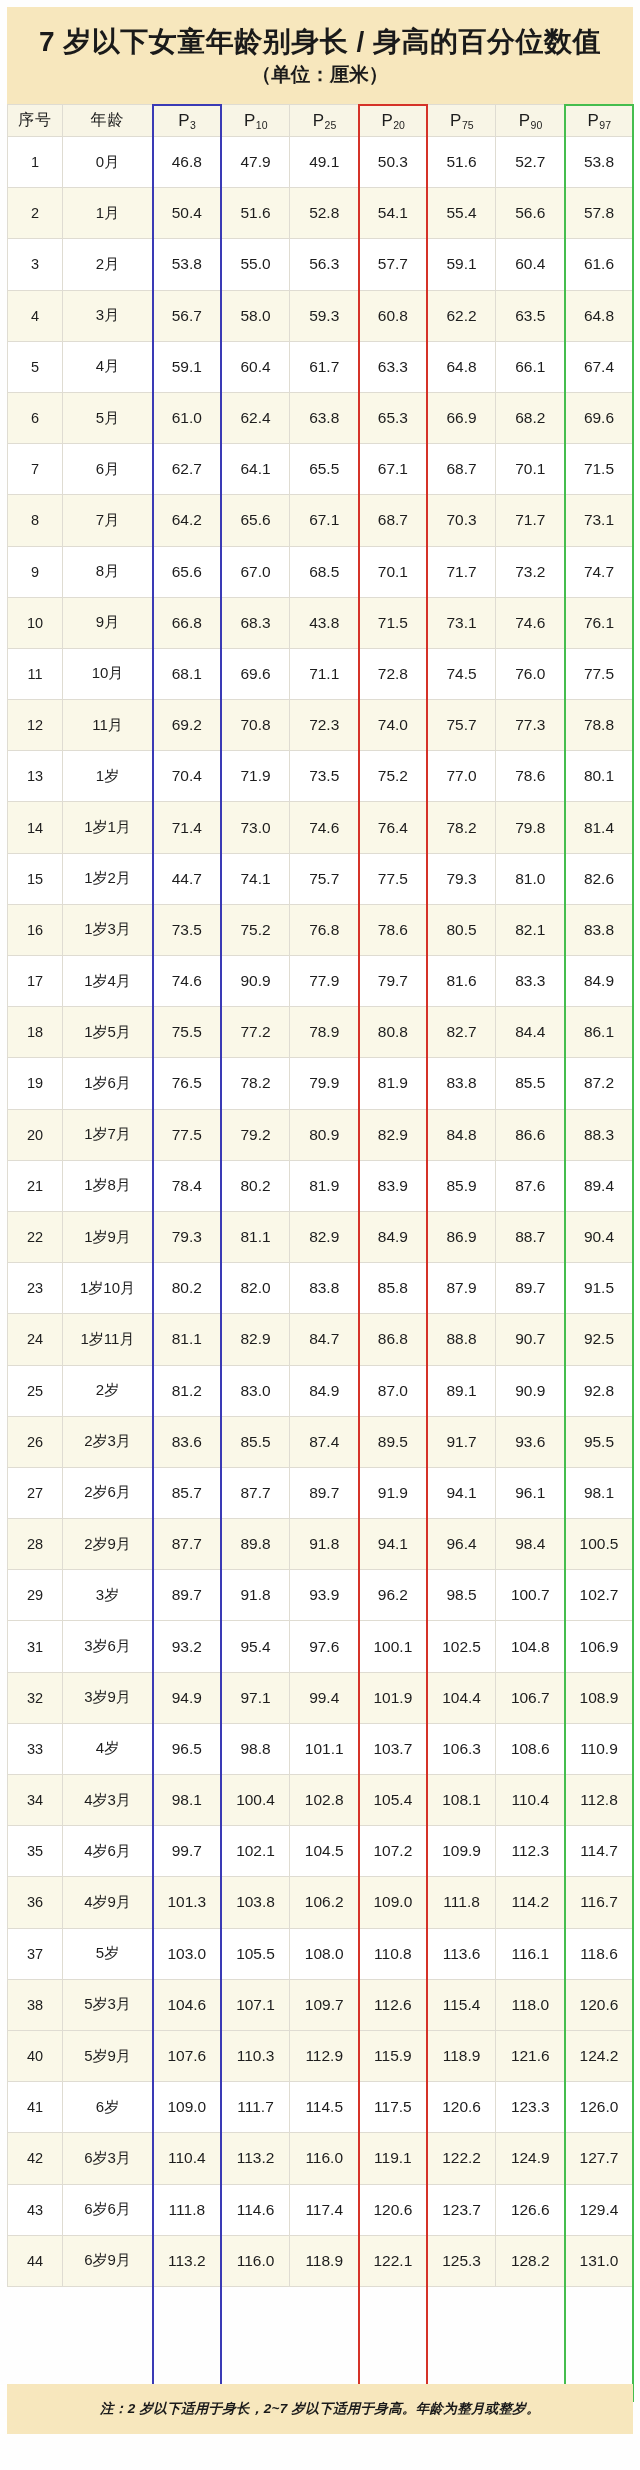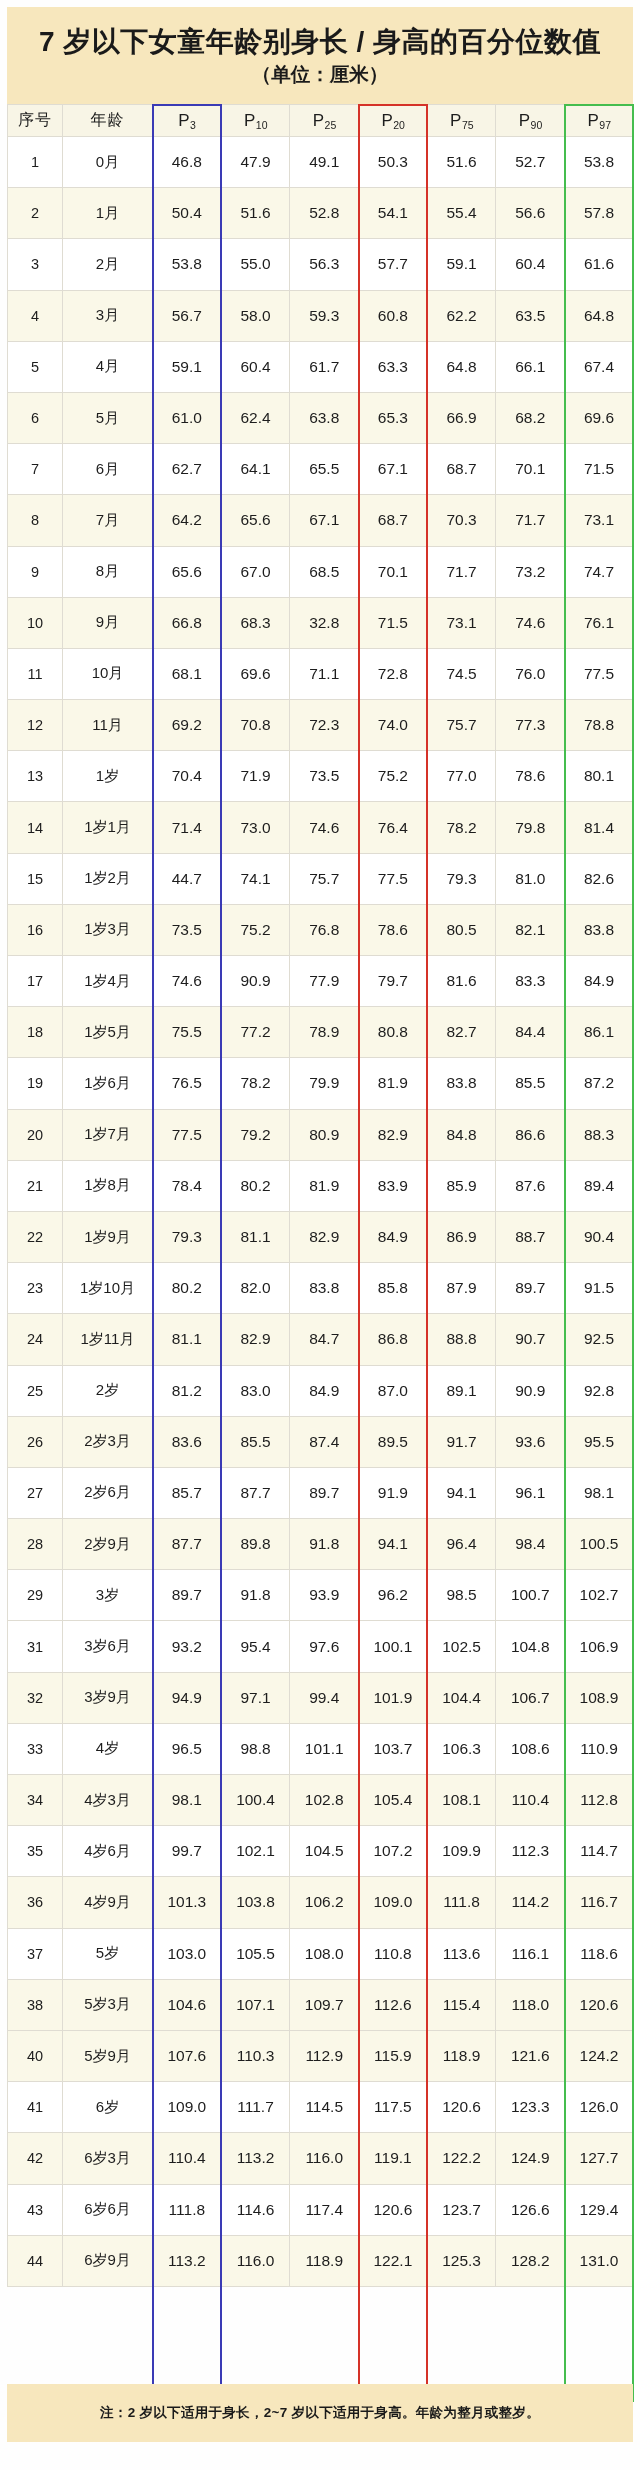--- a/index.html
+++ b/index.html
@@ -99,29 +99,30 @@
   .hl-blue  { border: 2.2px solid #3a3ab5; }
   .hl-red   { border: 2.2px solid #d53228; }
   .hl-green { border: 2.2px solid #45bd4e; }
 
   
   .footnote {
     position: absolute;
     left: 7px;
     top: 2384px;
     width: 626px;
-    height: 58px;
+    height: 50px;
     background: #f7e7bd;
     display: flex;
     align-items: center;
     justify-content: center;
     font-size: 13.5px;
     font-weight: bold;
     color: #1a1a1a;
     letter-spacing: 0.3px;
+    font-style: italic;
   }
 </style>
 </head>
 <body>
 
 <div class="page">
 
   <div class="title-band">
     <div class="title-line1">7 岁以下女童年龄别身长 / 身高的百分位数值</div>
     <div class="title-line2">（单位：厘米）</div>
@@ -251,21 +252,21 @@
             <td>70.1</td>
             <td>71.7</td>
             <td>73.2</td>
             <td>74.7</td>
           </tr>
           <tr class="even">
             <td class="c-idx">10</td>
             <td class="c-age">9月</td>
             <td>66.8</td>
             <td>68.3</td>
-            <td>32.8</td>
+            <td>43.8</td>
             <td>71.5</td>
             <td>73.1</td>
             <td>74.6</td>
             <td>76.1</td>
           </tr>
           <tr class="odd">
             <td class="c-idx">11</td>
             <td class="c-age">10月</td>
             <td>68.1</td>
             <td>69.6</td>

